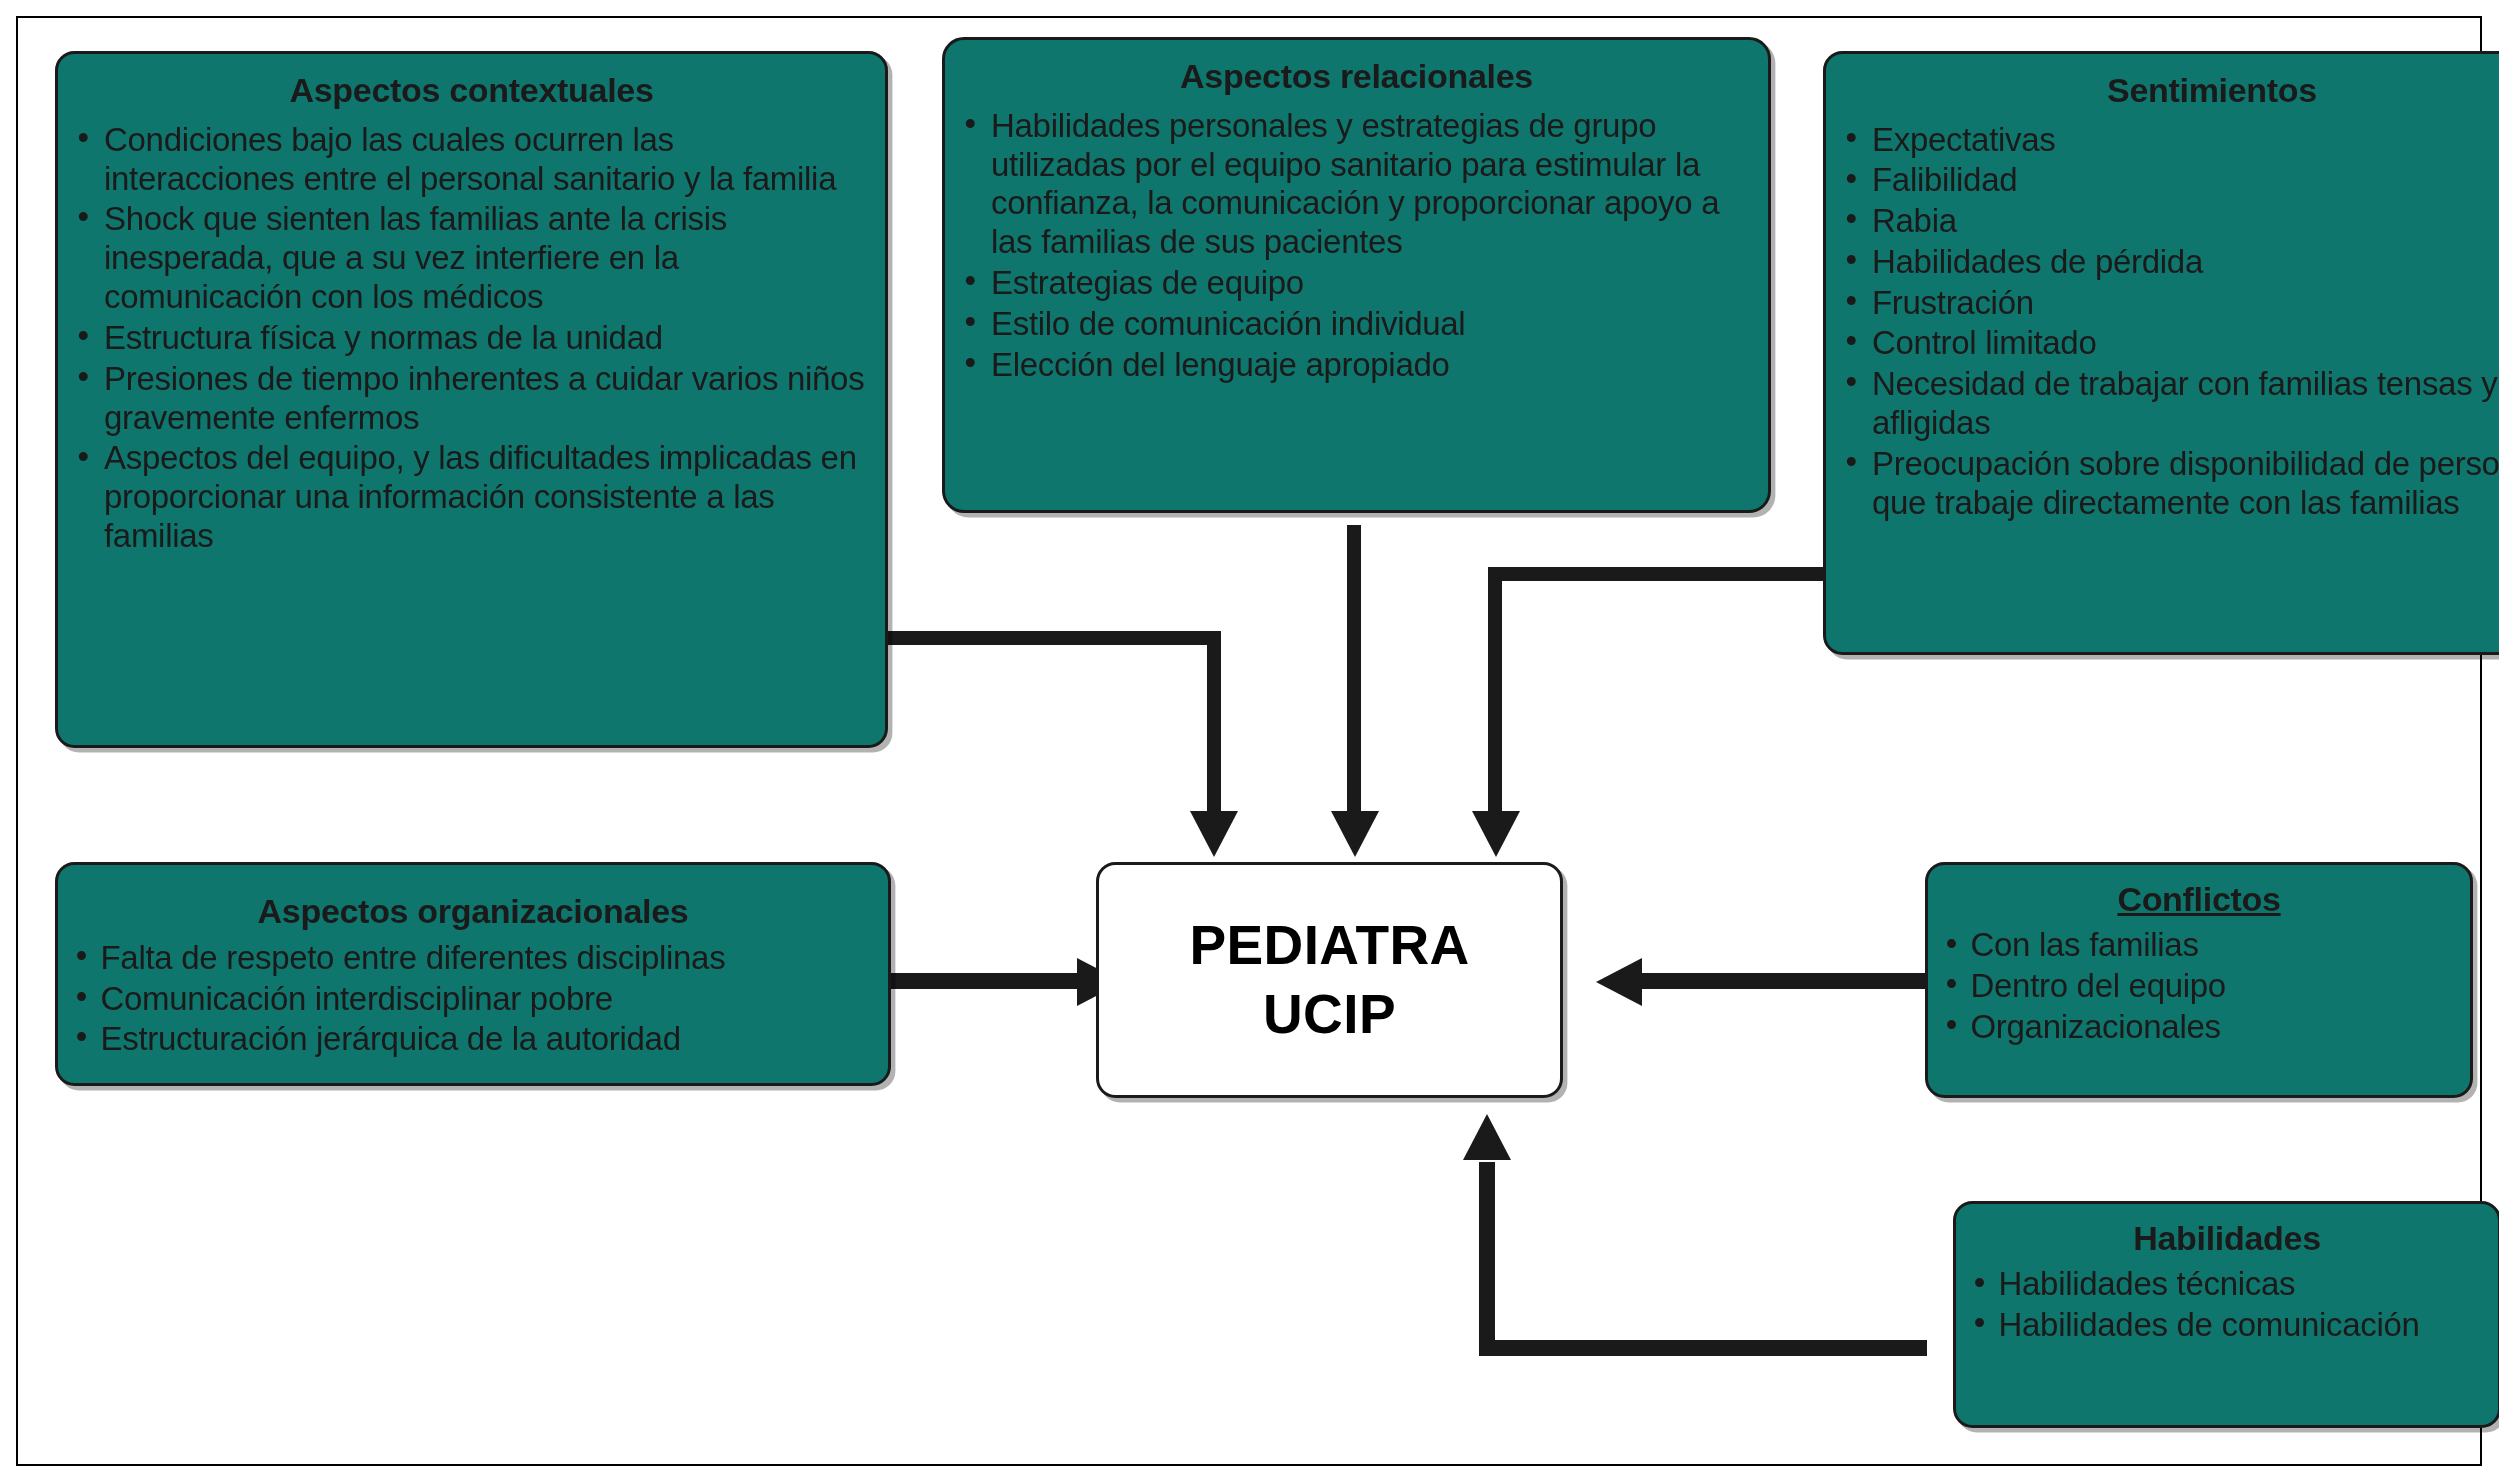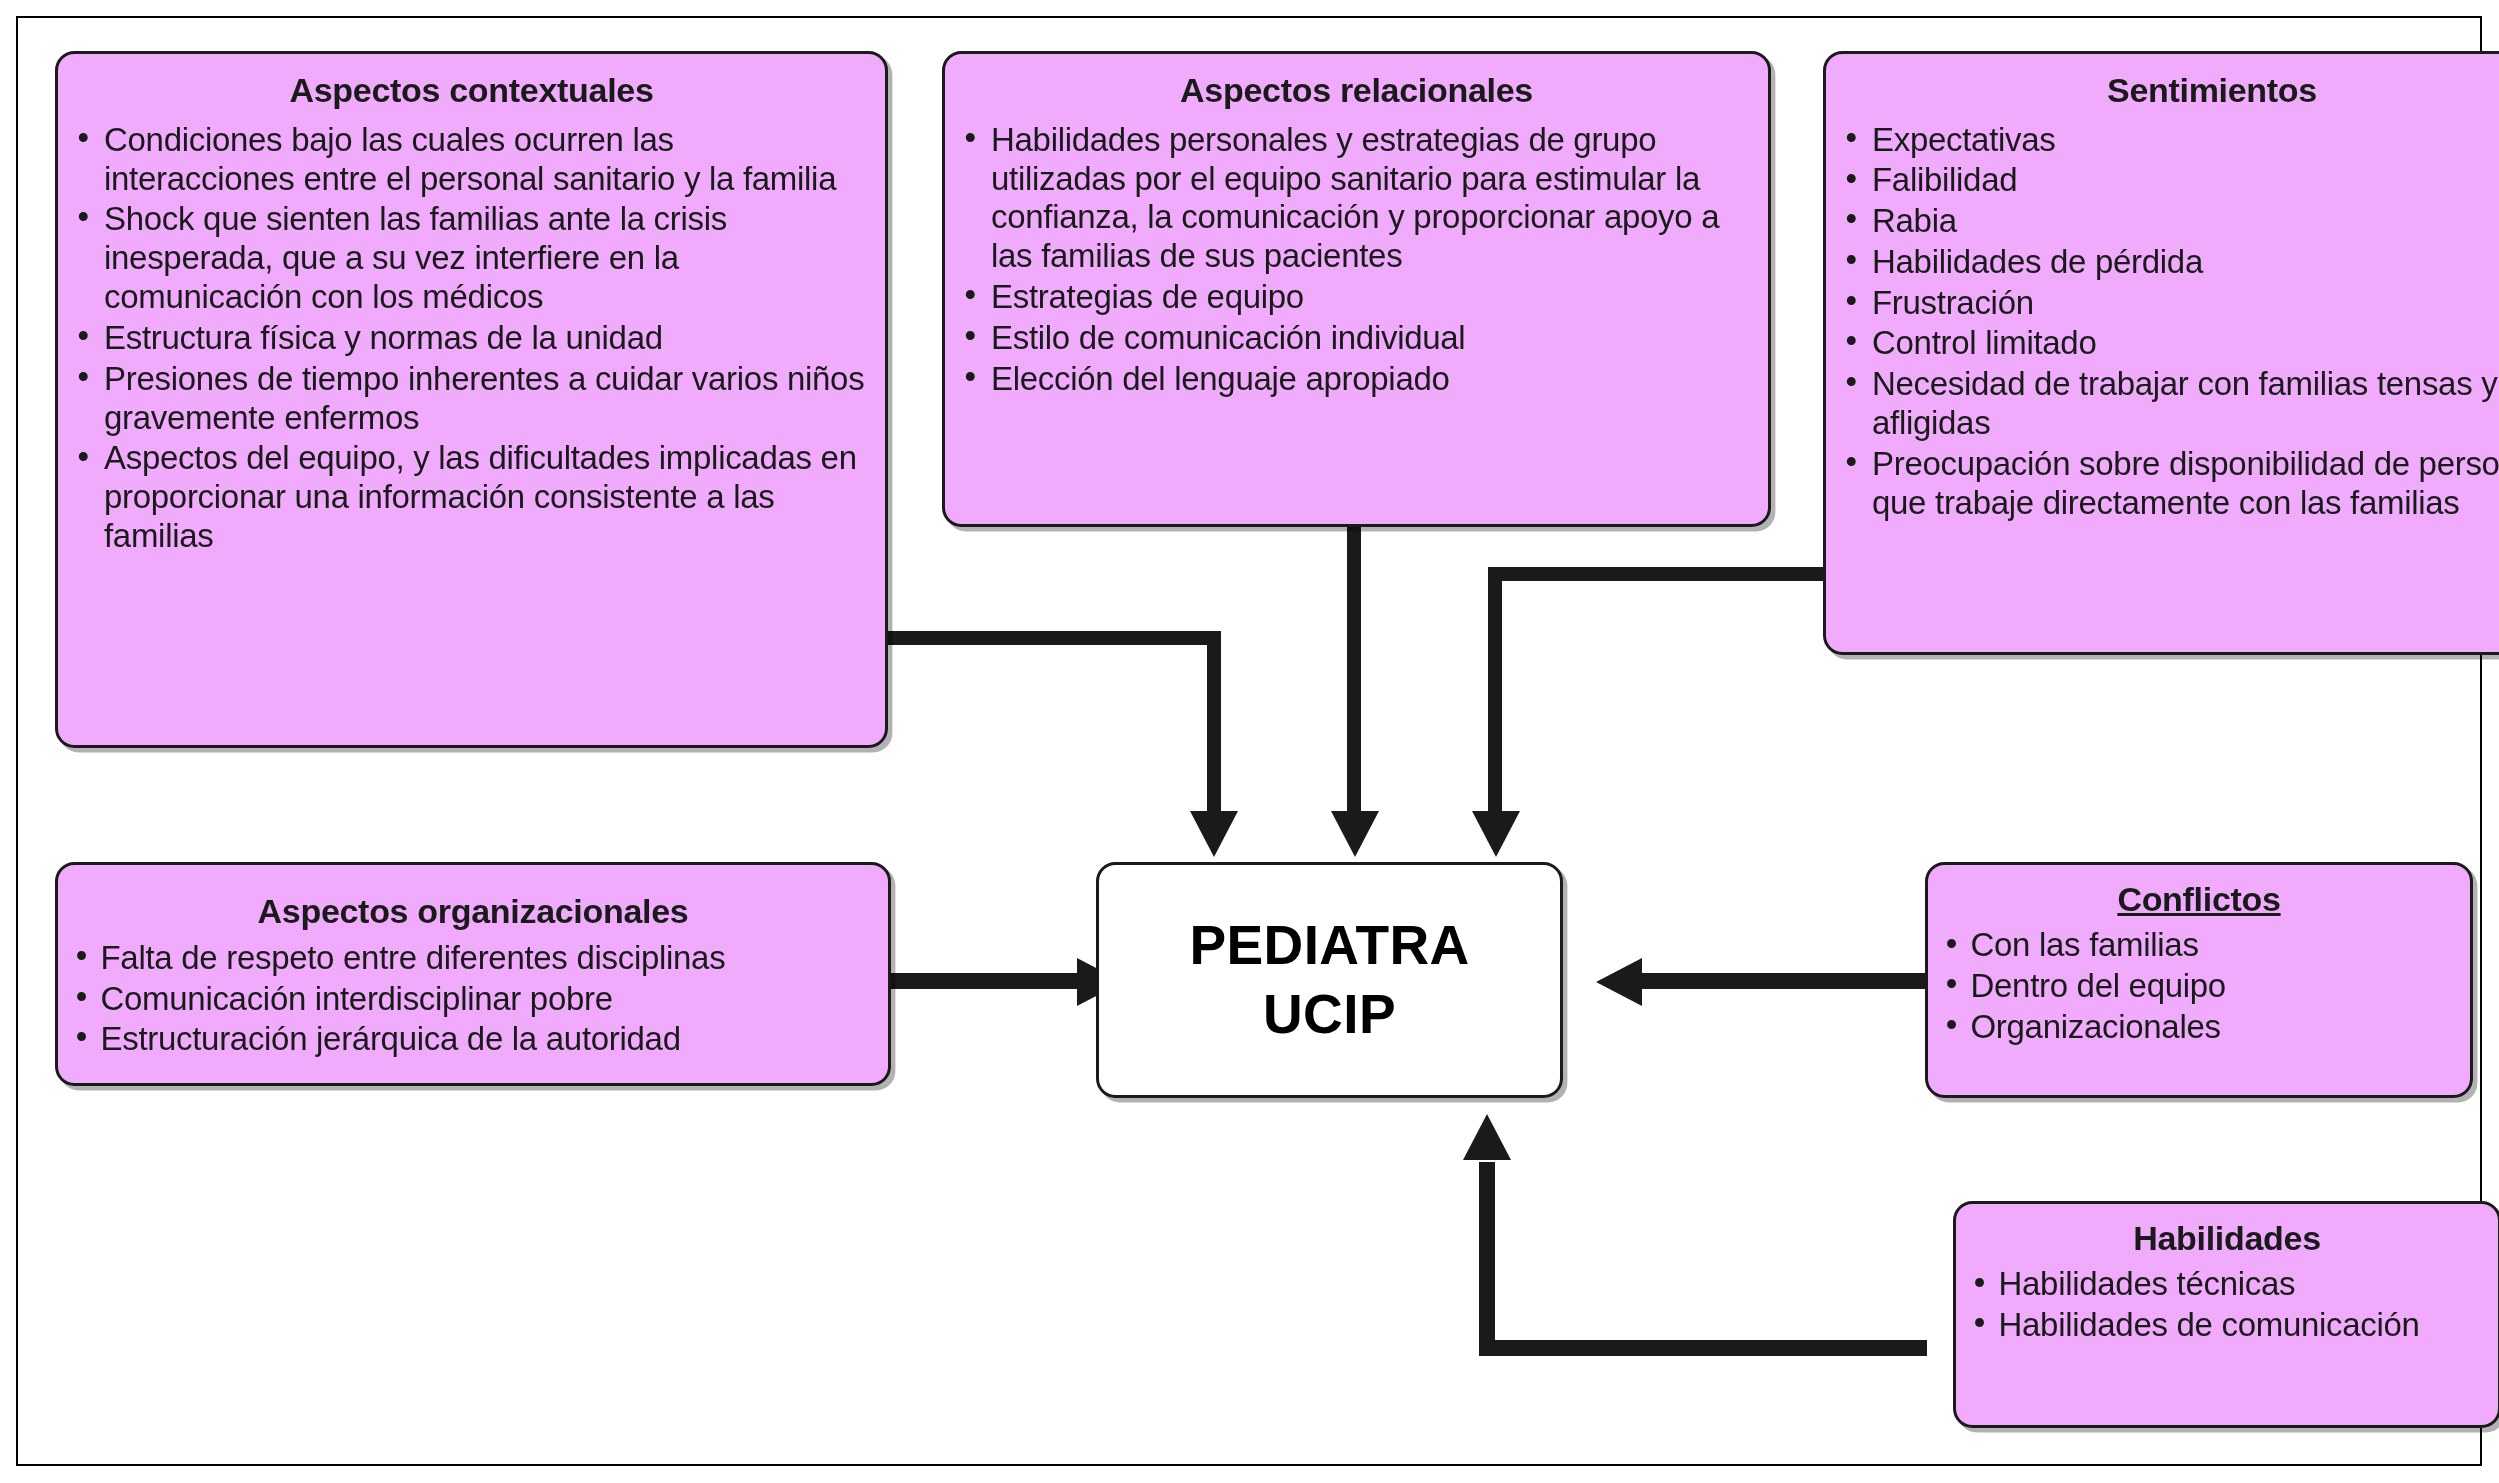--- a/index.html
+++ b/index.html
@@ -21,21 +21,21 @@
     width:2466px; height:1450px;
     border:2.6px solid #000000;
     box-sizing:border-box;
     background:transparent;
   }
 
   
   .box{
     position:absolute;
     box-sizing:border-box;
-    background:#f0abfc;
+    background:#0f766e;
     border:3.5px solid #1a1a1a;
     border-radius:19.4px;
     box-shadow:4.4px 4.4px 0 0 rgba(0,0,0,0.30);
     padding:12.3px 16px 14px 16px;
     z-index:5;
   }
   .box.plain{
     background:#ffffff;
     box-shadow:4.4px 4.4px 0 0 rgba(0,0,0,0.30);
     display:flex;
@@ -151,21 +151,21 @@
     <div class="box-title">Aspectos contextuales</div>
     <ul class="bullets">
       <li>Condiciones bajo las cuales ocurren las interacciones entre el personal sanitario y la familia</li>
       <li>Shock que sienten las familias ante la crisis inesperada, que a su vez interfiere en la comunicación con los médicos</li>
       <li>Estructura física y normas de la unidad</li>
       <li>Presiones de tiempo inherentes a cuidar varios niños gravemente enfermos</li>
       <li>Aspectos del equipo, y las dificultades implicadas en proporcionar una información consistente a las familias</li>
     </ul>
   </div>
 
-  <div class="box" style="left:942px; top:51px; width:829px; height:476px;">
+  <div class="box" style="left:942px; top:37px; width:829px; height:476px;border-radius:22px;">
     <div class="box-title">Aspectos relacionales</div>
     <ul class="bullets">
       <li>Habilidades personales y estrategias de grupo utilizadas por el equipo sanitario para estimular la confianza, la comunicación y proporcionar apoyo a las familias de sus pacientes</li>
       <li>Estrategias de equipo</li>
       <li>Estilo de comunicación individual</li>
       <li>Elección del lenguaje apropiado</li>
     </ul>
   </div>
 
   <div class="box" style="left:1823px; top:51px; width:778px; height:604px;">

